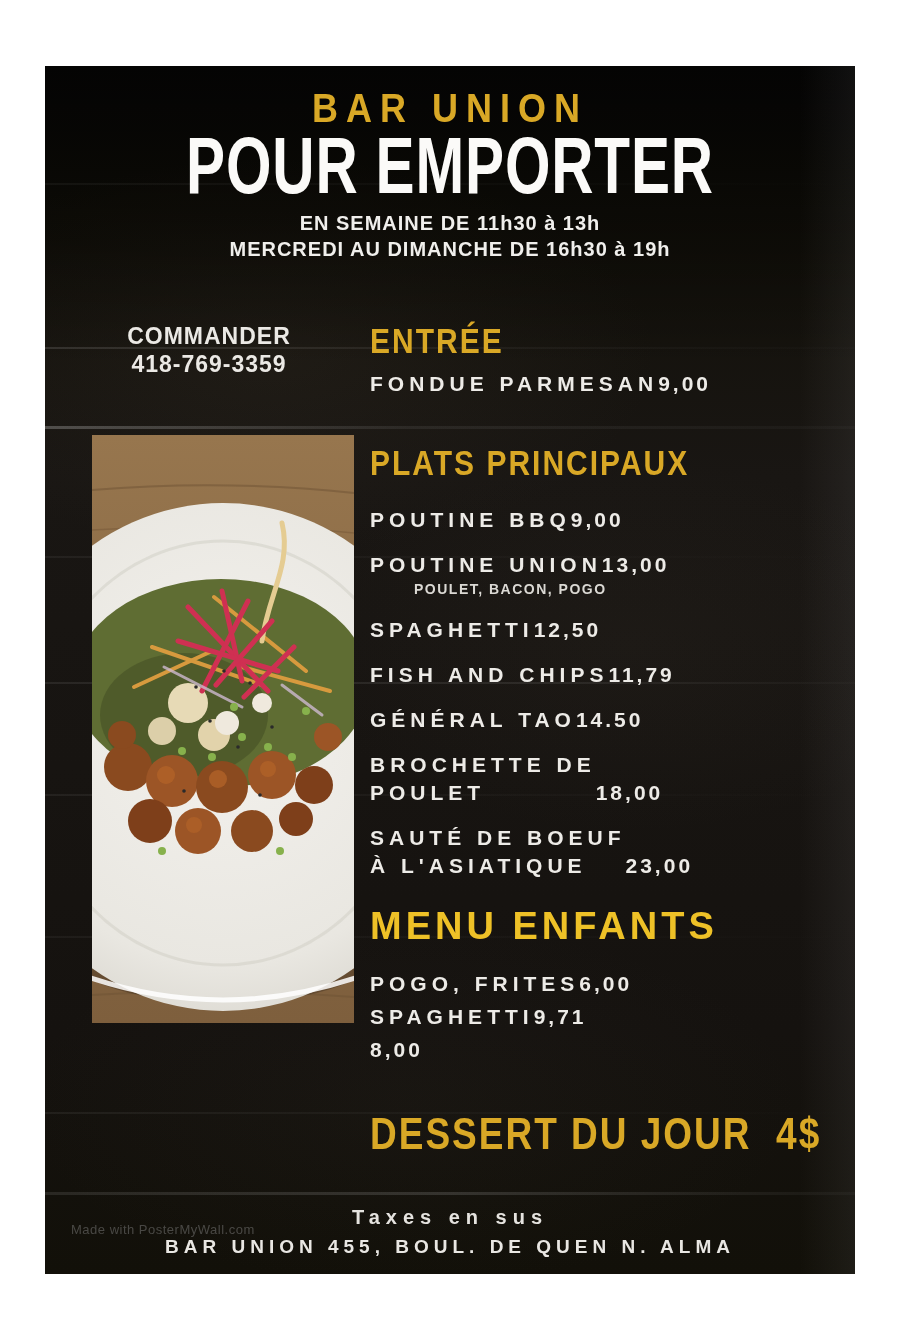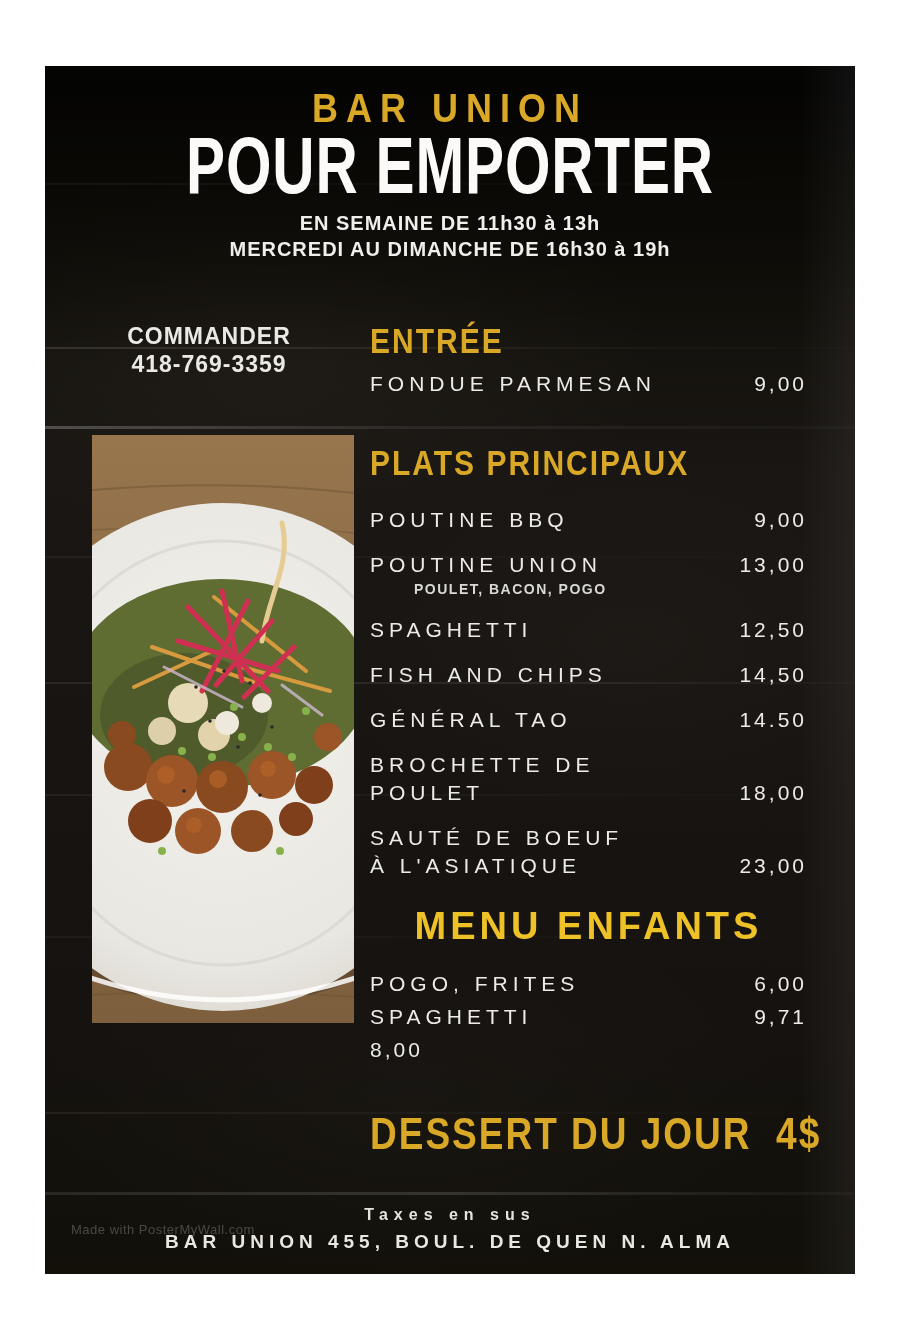--- a/index.html
+++ b/index.html
@@ -61,44 +61,44 @@
 
   
   .menu{position:absolute;left:325px;top:260px;width:437px;z-index:3;}
   .sec-heading{
     font-size:30px;font-weight:bold;letter-spacing:2px;color:var(--accent-yellow);
     transform:scaleY(1.18);transform-origin:left center;line-height:30px;margin:0 0 14px 0;
     white-space:pre;
   }
   .sec-heading.enfants{
     font-size:38px;color:var(--enfants-yellow);letter-spacing:4px;line-height:40px;
-    transform:none;margin-bottom:24px;text-align:center;
+    transform:none;margin-bottom:24px;
   }
   .sec-heading.dessert{font-size:37px;letter-spacing:2px;line-height:38px;}
   .item{margin-top:14px;}
   .row{
-    display:flex;justify-content:space-between;align-items:flex-end;
-    font-size:21px;font-weight:400;letter-spacing:5px;line-height:28px;color:#edebe7;
+    display:flex;align-items:flex-end;
+    font-size:21px;font-weight:700;letter-spacing:5px;line-height:28px;color:#edebe7;
   }
   .row-name{white-space:pre-line;max-width:330px;}
   .row-price{letter-spacing:3px;flex-shrink:0;}
   .desc{font-size:14px;font-weight:bold;letter-spacing:1.5px;color:#dbd9d4;line-height:20px;padding-left:44px;}
   .sec-1{margin-top:50px;}
   .sec-1 .sec-heading{margin-bottom:28px;}
   .sec-1 .item{margin-top:17px;}
   .sec-1 .item:nth-of-type(2){margin-top:8px;} 
   .sec-2{margin-top:26px;}
   .sec-2 .item{margin-top:5px;}
   .sec-2 .item:nth-of-type(2){margin-top:0;}
   .sec-3{margin-top:52px;}
   .sec-0 .item{margin-top:0;}
 
   
   .footer{position:absolute;top:1140px;left:0;width:100%;text-align:center;z-index:3;}
-  .tax{font-size:16px;font-weight:bold;letter-spacing:6px;color:#e5e3df;}
+  .tax{font-size:20px;font-weight:bold;letter-spacing:6px;color:#e5e3df;}
   .address{font-size:19px;font-weight:bold;letter-spacing:5px;color:#e9e7e3;margin-top:7px;}
   .watermark{
     position:absolute;left:26px;top:1156px;z-index:4;
     font-size:13px;letter-spacing:0.5px;color:#8a8a8a;opacity:0.45;
   }
 </style>
 </head>
 <body>
 
 <div class="poster">
@@ -254,21 +254,21 @@
         </div>
         <div class="item">
           <div class="row">
             <span class="row-name">SPAGHETTI</span>
             <span class="row-price">12,50</span>
           </div>
         </div>
         <div class="item">
           <div class="row">
             <span class="row-name">FISH AND CHIPS</span>
-            <span class="row-price">14,50</span>
+            <span class="row-price">11,79</span>
           </div>
         </div>
         <div class="item">
           <div class="row">
             <span class="row-name">GÉNÉRAL TAO</span>
             <span class="row-price">14.50</span>
           </div>
         </div>
         <div class="item">
           <div class="row">

